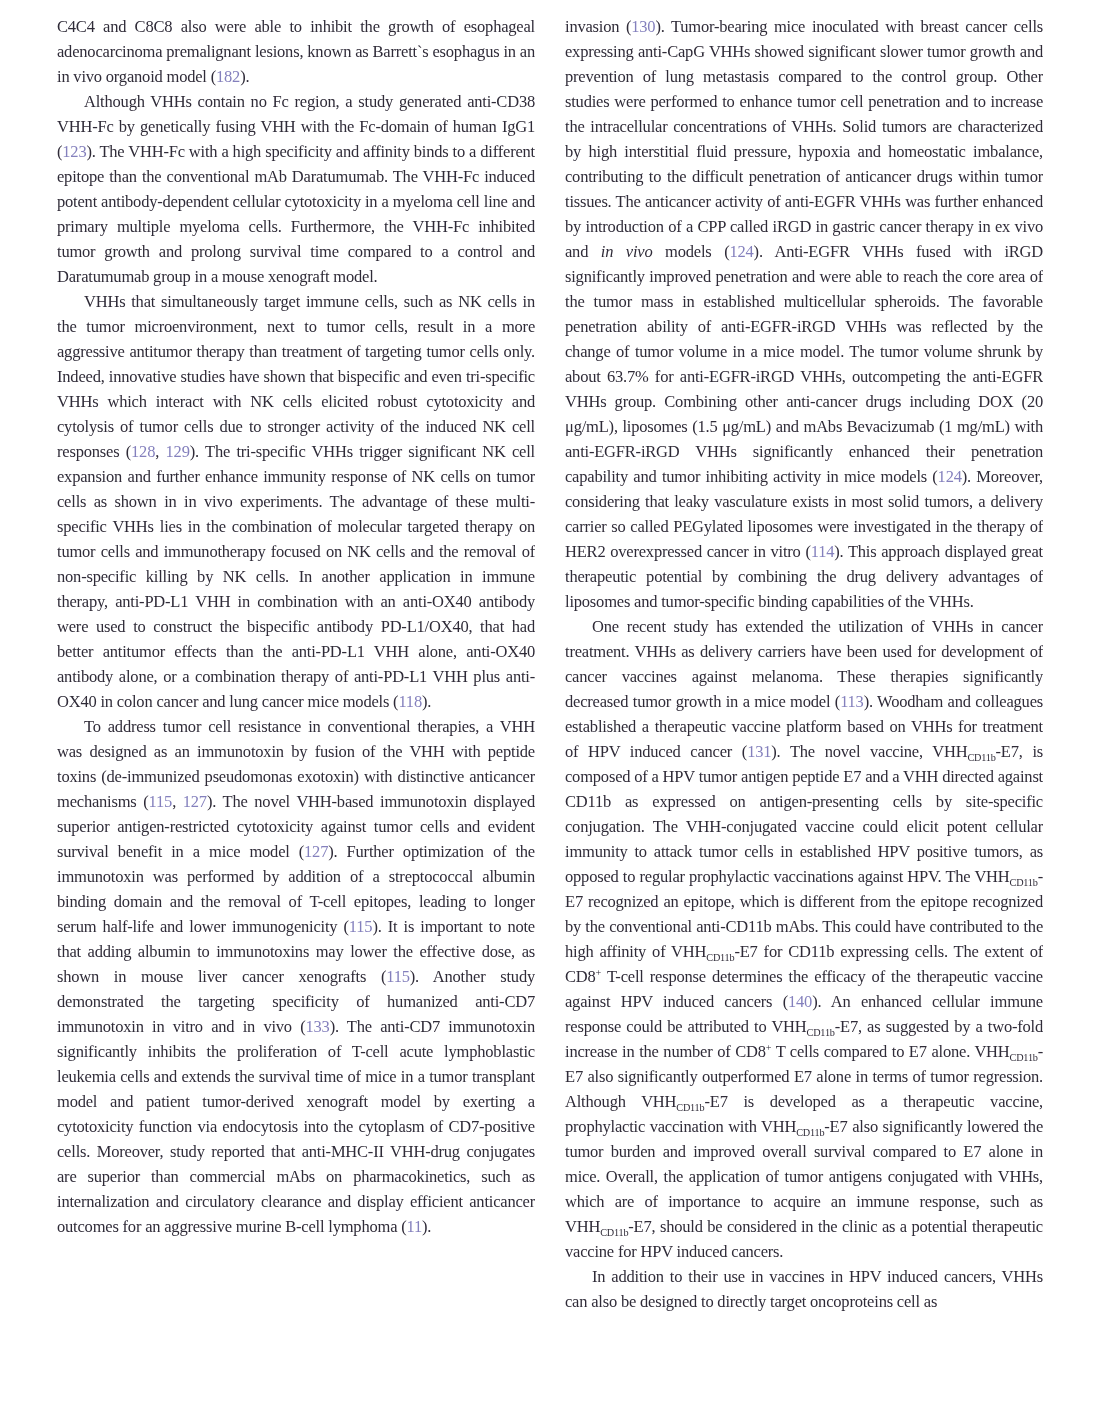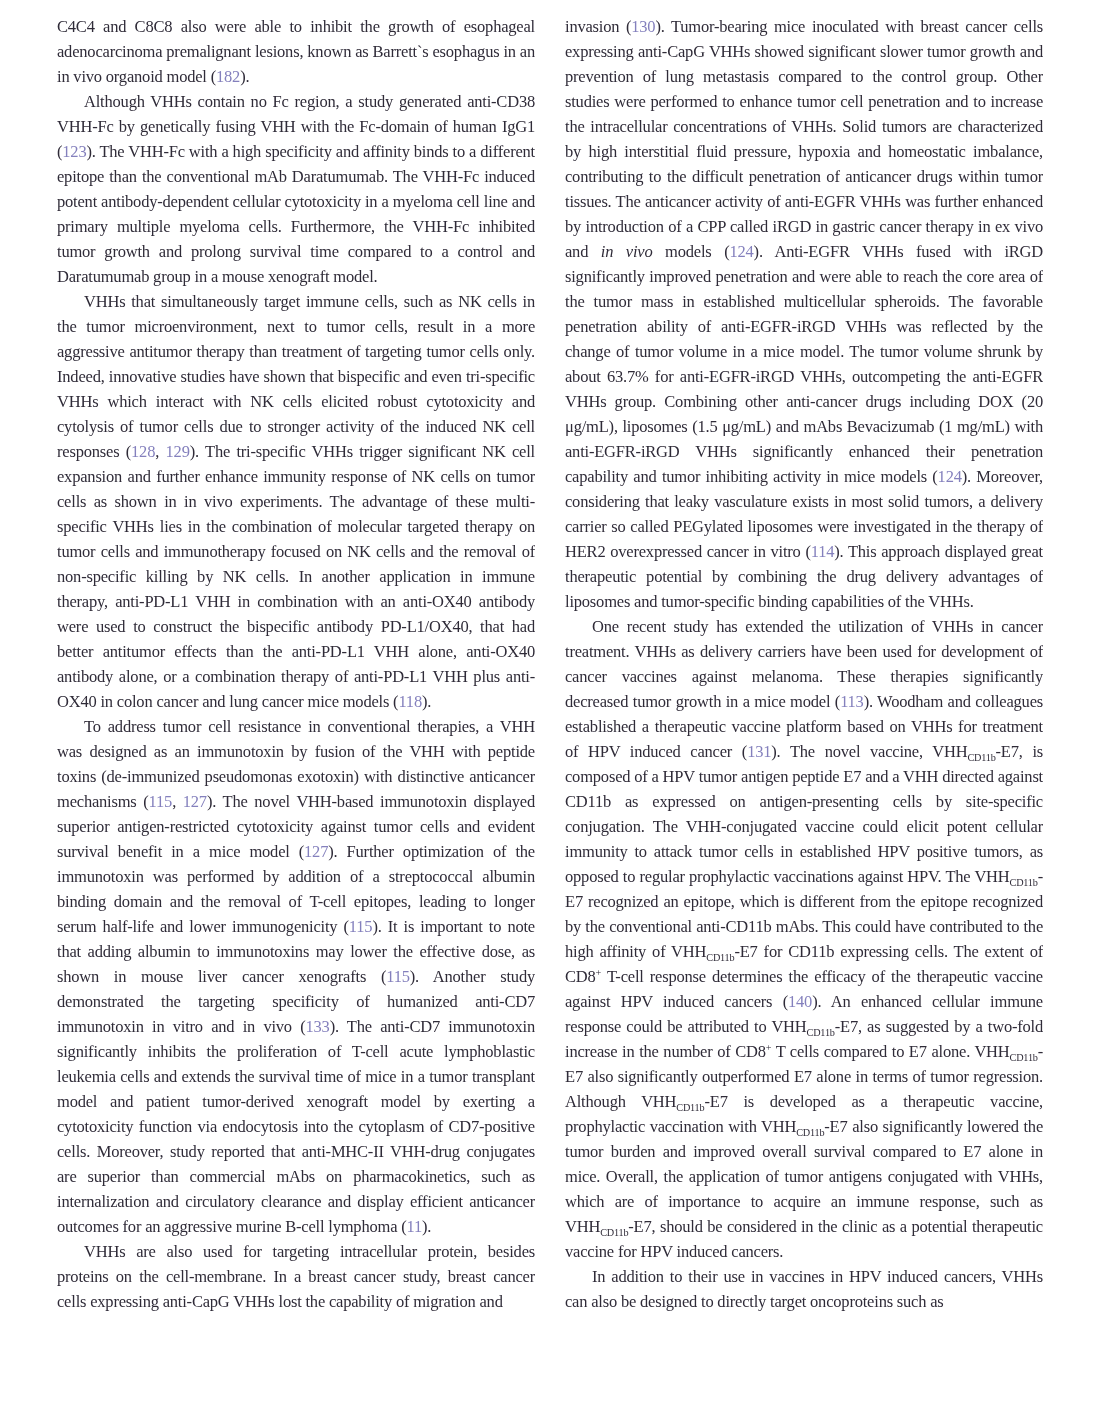--- a/index.html
+++ b/index.html
@@ -57,20 +57,19 @@
 </style>
 </head>
 <body>
 
 <div class="page" style="color: rgb(47, 43, 56); background: rgb(255, 255, 255);">
   <div class="column">
       <p class="noindent">C4C4 and C8C8 also were able to inhibit the growth of esophageal adenocarcinoma premalignant lesions, known as Barrett`s esophagus in an in vivo organoid model (<span class="cite">182</span>).</p>
       <p>Although VHHs contain no Fc region, a study generated anti-CD38 VHH-Fc by genetically fusing VHH with the Fc-domain of human IgG1 (<span class="cite">123</span>). The VHH-Fc with a high specificity and affinity binds to a different epitope than the conventional mAb Daratumumab. The VHH-Fc induced potent antibody-dependent cellular cytotoxicity in a myeloma cell line and primary multiple myeloma cells. Furthermore, the VHH-Fc inhibited tumor growth and prolong survival time compared to a control and Daratumumab group in a mouse xenograft model.</p>
       <p>VHHs that simultaneously target immune cells, such as NK cells in the tumor microenvironment, next to tumor cells, result in a more aggressive antitumor therapy than treatment of targeting tumor cells only. Indeed, innovative studies have shown that bispecific and even tri-specific VHHs which interact with NK cells elicited robust cytotoxicity and cytolysis of tumor cells due to stronger activity of the induced NK cell responses (<span class="cite">128</span>, <span class="cite">129</span>). The tri-specific VHHs trigger significant NK cell expansion and further enhance immunity response of NK cells on tumor cells as shown in in vivo experiments. The advantage of these multi-specific VHHs lies in the combination of molecular targeted therapy on tumor cells and immunotherapy focused on NK cells and the removal of non-specific killing by NK cells. In another application in immune therapy, anti-PD-L1 VHH in combination with an anti-OX40 antibody were used to construct the bispecific antibody PD-L1/OX40, that had better antitumor effects than the anti-PD-L1 VHH alone, anti-OX40 antibody alone, or a combination therapy of anti-PD-L1 VHH plus anti-OX40 in colon cancer and lung cancer mice models (<span class="cite">118</span>).</p>
       <p>To address tumor cell resistance in conventional therapies, a VHH was designed as an immunotoxin by fusion of the VHH with peptide toxins (de-immunized pseudomonas exotoxin) with distinctive anticancer mechanisms (<span class="cite">115</span>, <span class="cite">127</span>). The novel VHH-based immunotoxin displayed superior antigen-restricted cytotoxicity against tumor cells and evident survival benefit in a mice model (<span class="cite">127</span>). Further optimization of the immunotoxin was performed by addition of a streptococcal albumin binding domain and the removal of T-cell epitopes, leading to longer serum half-life and lower immunogenicity (<span class="cite">115</span>). It is important to note that adding albumin to immunotoxins may lower the effective dose, as shown in mouse liver cancer xenografts (<span class="cite">115</span>). Another study demonstrated the targeting specificity of humanized anti-CD7 immunotoxin in vitro and in vivo (<span class="cite">133</span>). The anti-CD7 immunotoxin significantly inhibits the proliferation of T-cell acute lymphoblastic leukemia cells and extends the survival time of mice in a tumor transplant model and patient tumor-derived xenograft model by exerting a cytotoxicity function via endocytosis into the cytoplasm of CD7-positive cells. Moreover, study reported that anti-MHC-II VHH-drug conjugates are superior than commercial mAbs on pharmacokinetics, such as internalization and circulatory clearance and display efficient anticancer outcomes for an aggressive murine B-cell lymphoma (<span class="cite">11</span>).</p>
-      <p>VHHs are also used for targeting intracellular protein, besides proteins on the cell-membrane. In a breast cancer study, breast cancer cells expressing anti-CapG VHHs lost the capability of migration and</p>
     </div>
   <div class="column">
       <p class="noindent">invasion (<span class="cite">130</span>). Tumor-bearing mice inoculated with breast cancer cells expressing anti-CapG VHHs showed significant slower tumor growth and prevention of lung metastasis compared to the control group. Other studies were performed to enhance tumor cell penetration and to increase the intracellular concentrations of VHHs. Solid tumors are characterized by high interstitial fluid pressure, hypoxia and homeostatic imbalance, contributing to the difficult penetration of anticancer drugs within tumor tissues. The anticancer activity of anti-EGFR VHHs was further enhanced by introduction of a CPP called iRGD in gastric cancer therapy in ex vivo and <em>in vivo</em> models (<span class="cite">124</span>). Anti-EGFR VHHs fused with iRGD significantly improved penetration and were able to reach the core area of the tumor mass in established multicellular spheroids. The favorable penetration ability of anti-EGFR-iRGD VHHs was reflected by the change of tumor volume in a mice model. The tumor volume shrunk by about 63.7% for anti-EGFR-iRGD VHHs, outcompeting the anti-EGFR VHHs group. Combining other anti-cancer drugs including DOX (20 μg/mL), liposomes (1.5 μg/mL) and mAbs Bevacizumab (1 mg/mL) with anti-EGFR-iRGD VHHs significantly enhanced their penetration capability and tumor inhibiting activity in mice models (<span class="cite">124</span>). Moreover, considering that leaky vasculature exists in most solid tumors, a delivery carrier so called PEGylated liposomes were investigated in the therapy of HER2 overexpressed cancer in vitro (<span class="cite">114</span>). This approach displayed great therapeutic potential by combining the drug delivery advantages of liposomes and tumor-specific binding capabilities of the VHHs.</p>
       <p>One recent study has extended the utilization of VHHs in cancer treatment. VHHs as delivery carriers have been used for development of cancer vaccines against melanoma. These therapies significantly decreased tumor growth in a mice model (<span class="cite">113</span>). Woodham and colleagues established a therapeutic vaccine platform based on VHHs for treatment of HPV induced cancer (<span class="cite">131</span>). The novel vaccine, VHH<sub>CD11b</sub>-E7, is composed of a HPV tumor antigen peptide E7 and a VHH directed against CD11b as expressed on antigen-presenting cells by site-specific conjugation. The VHH-conjugated vaccine could elicit potent cellular immunity to attack tumor cells in established HPV positive tumors, as opposed to regular prophylactic vaccinations against HPV. The VHH<sub>CD11b</sub>-E7 recognized an epitope, which is different from the epitope recognized by the conventional anti-CD11b mAbs. This could have contributed to the high affinity of VHH<sub>CD11b</sub>-E7 for CD11b expressing cells. The extent of CD8<sup>+</sup> T-cell response determines the efficacy of the therapeutic vaccine against HPV induced cancers (<span class="cite">140</span>). An enhanced cellular immune response could be attributed to VHH<sub>CD11b</sub>-E7, as suggested by a two-fold increase in the number of CD8<sup>+</sup> T cells compared to E7 alone. VHH<sub>CD11b</sub>-E7 also significantly outperformed E7 alone in terms of tumor regression. Although VHH<sub>CD11b</sub>-E7 is developed as a therapeutic vaccine, prophylactic vaccination with VHH<sub>CD11b</sub>-E7 also significantly lowered the tumor burden and improved overall survival compared to E7 alone in mice. Overall, the application of tumor antigens conjugated with VHHs, which are of importance to acquire an immune response, such as VHH<sub>CD11b</sub>-E7, should be considered in the clinic as a potential therapeutic vaccine for HPV induced cancers.</p>
-      <p>In addition to their use in vaccines in HPV induced cancers, VHHs can also be designed to directly target oncoproteins such as</p>
+      <p>In addition to their use in vaccines in HPV induced cancers, VHHs can also be designed to directly target oncoproteins cell as</p>
     </div>
 </div>
 
 </body></html>

